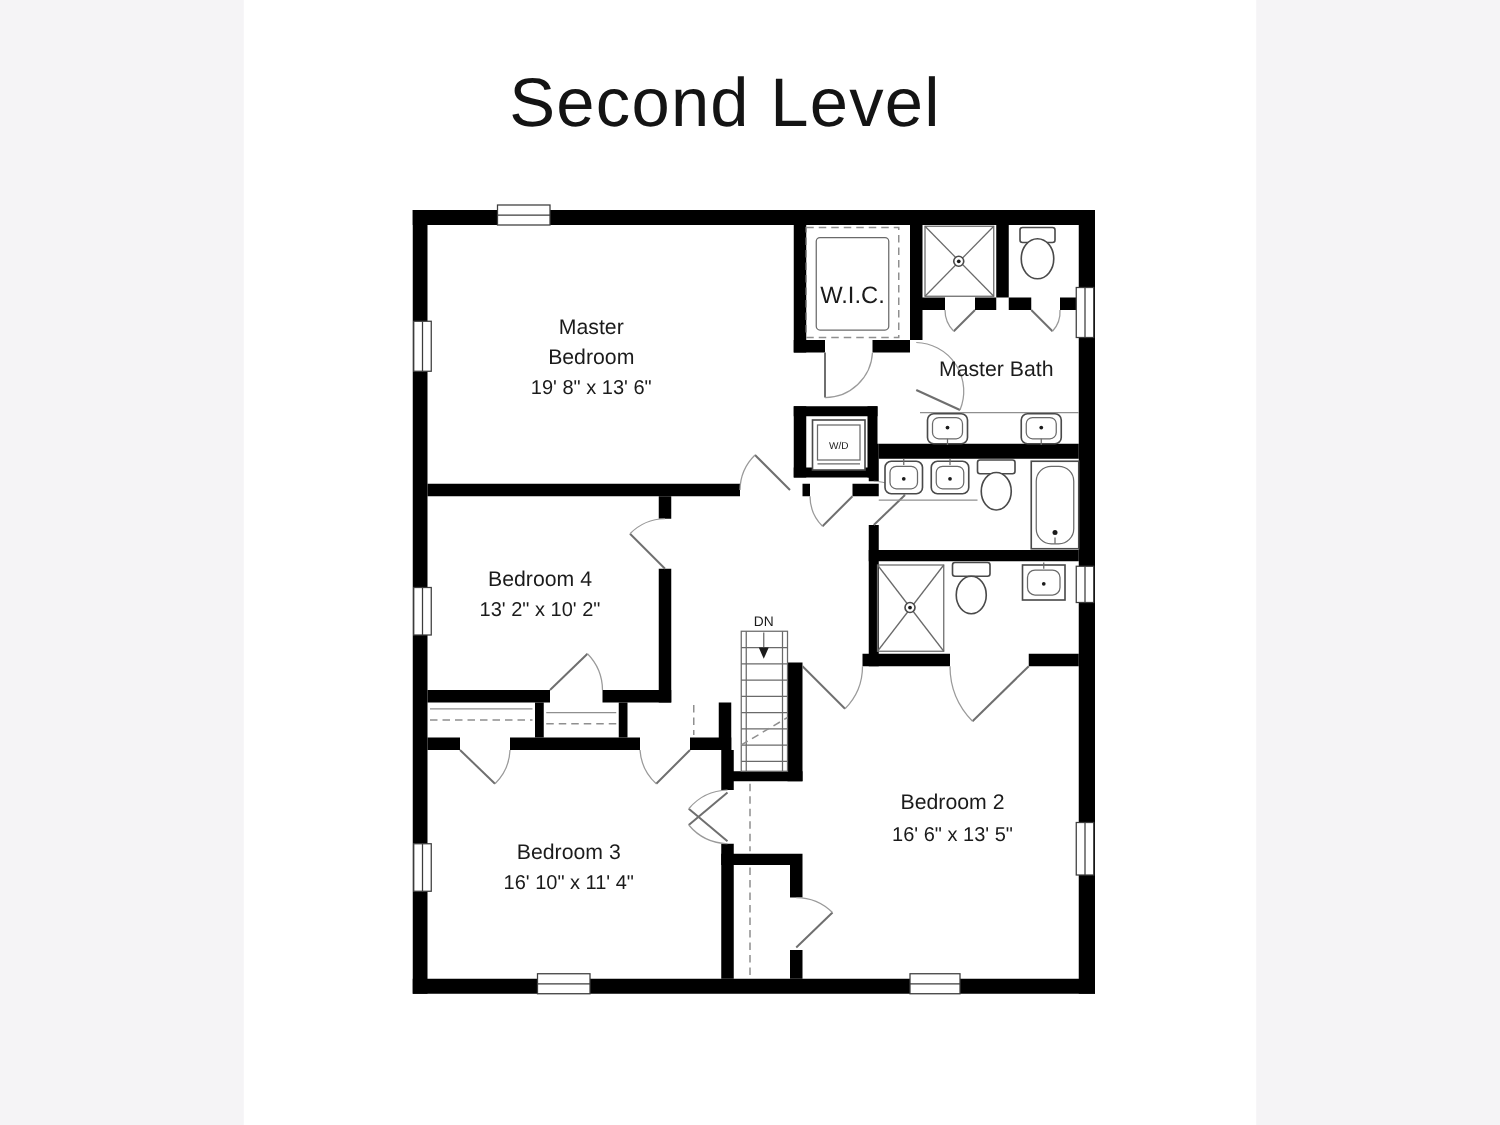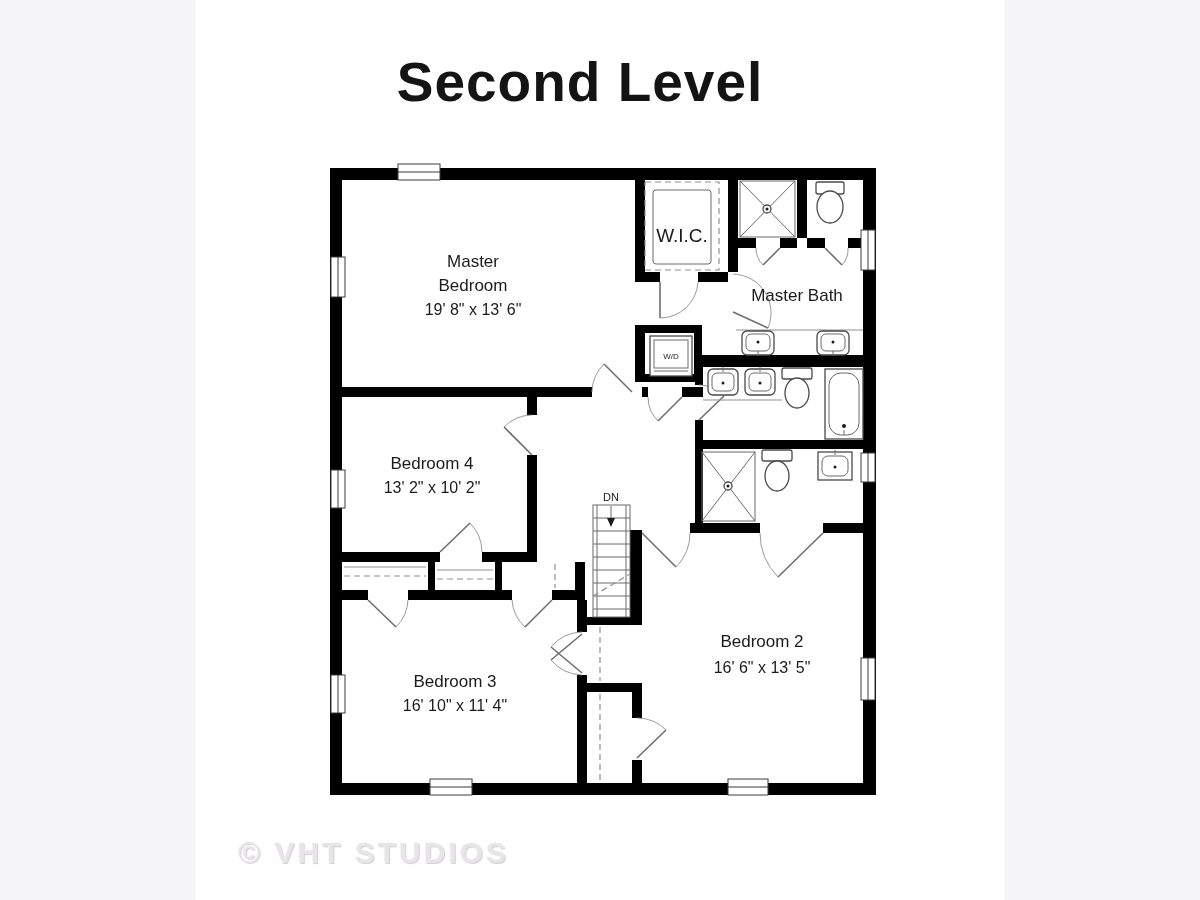--- a/index.html
+++ b/index.html
@@ -2,21 +2,21 @@
 <html><head>
 <meta charset="utf-8">
 <style>
   html,body{margin:0;padding:0;background:#ffffff;}
   .stage{position:relative;width:1200px;height:900px;background:#ffffff;overflow:hidden;
          font-family:"Liberation Sans", sans-serif;}
   .matte{position:absolute;top:0;height:900px;background:#f5f4f6;}
   .matte.left{left:0;width:195px;}
   .matte.right{left:1005px;width:195px;}
   .title{position:absolute;left:0;top:50px;width:1160px;text-align:center;margin:0;
-         font-size:55px;font-weight:700;letter-spacing:1px;color:#141414;}
+         font-size:55px;font-weight:400;letter-spacing:1px;color:#141414;}
   .plan{position:absolute;left:330px;top:160px;}
   .watermark{position:absolute;left:238px;top:836px;font-size:30px;font-weight:700;
              letter-spacing:3px;color:#e7e5e8;
              text-shadow:-1px -1px 0 #f8f8f8, 1px 1px 1px #d2cfd4;}
   
   .wall{fill:#000000;stroke:none;}
   .win rect{fill:#ffffff;stroke:#3c3c3c;stroke-width:1;}
   .win line{stroke:#3c3c3c;stroke-width:1;}
   .fix{fill:#ffffff;stroke:#4a4a4a;stroke-width:1.3;}
   .fix2{fill:none;stroke:#6a6a6a;stroke-width:1;}
@@ -324,14 +324,13 @@
       <text class="dims" x="102" y="333">13' 2" x 10' 2"</text>
       <text class="lbl" x="432" y="487">Bedroom 2</text>
       <text class="dims" x="432" y="513">16' 6" x 13' 5"</text>
       <text class="lbl" x="125" y="527">Bedroom 3</text>
       <text class="dims" x="125" y="551">16' 10" x 11' 4"</text>
       <text class="sm" x="341" y="199">W/D</text>
       <text class="dn" x="281" y="341">DN</text>
     </g>
   </svg>
 
-  <div class="watermark">© VHT STUDIOS</div>
 </div>
 
 </body></html>

